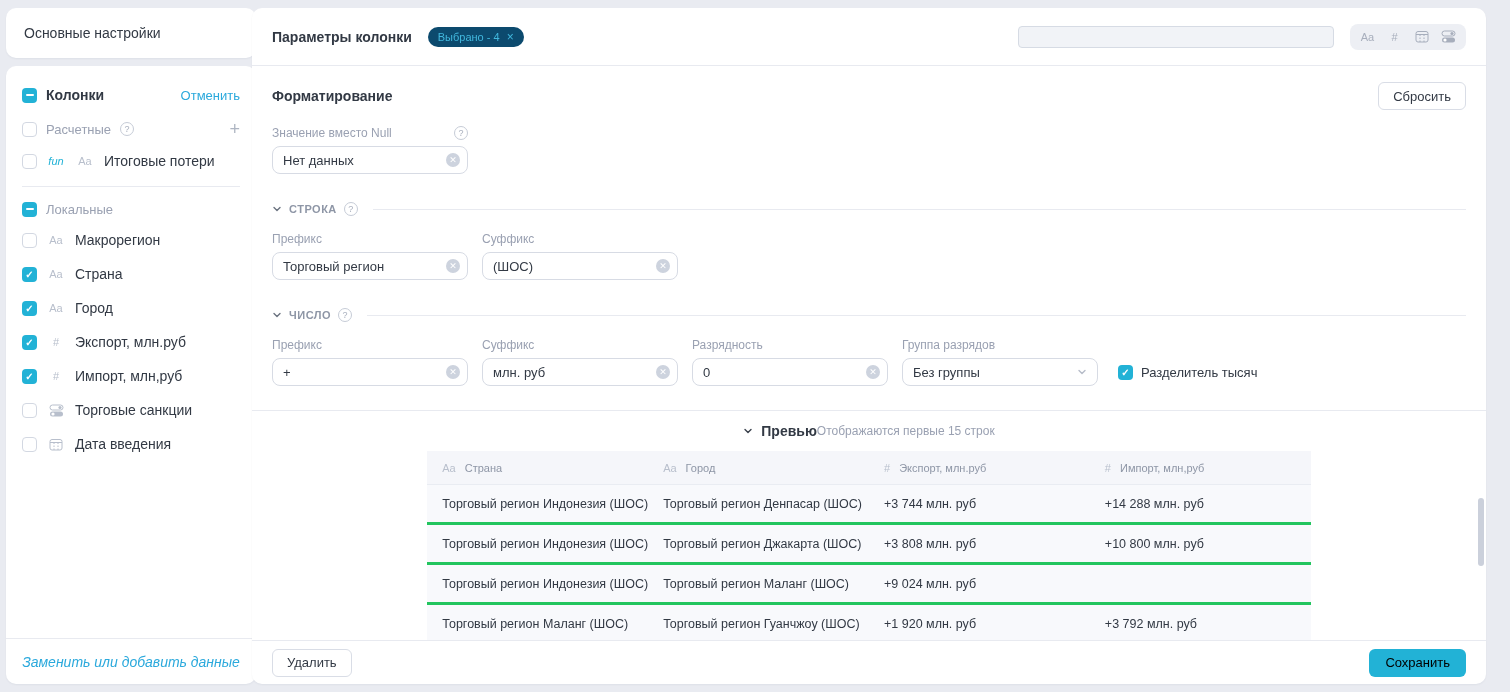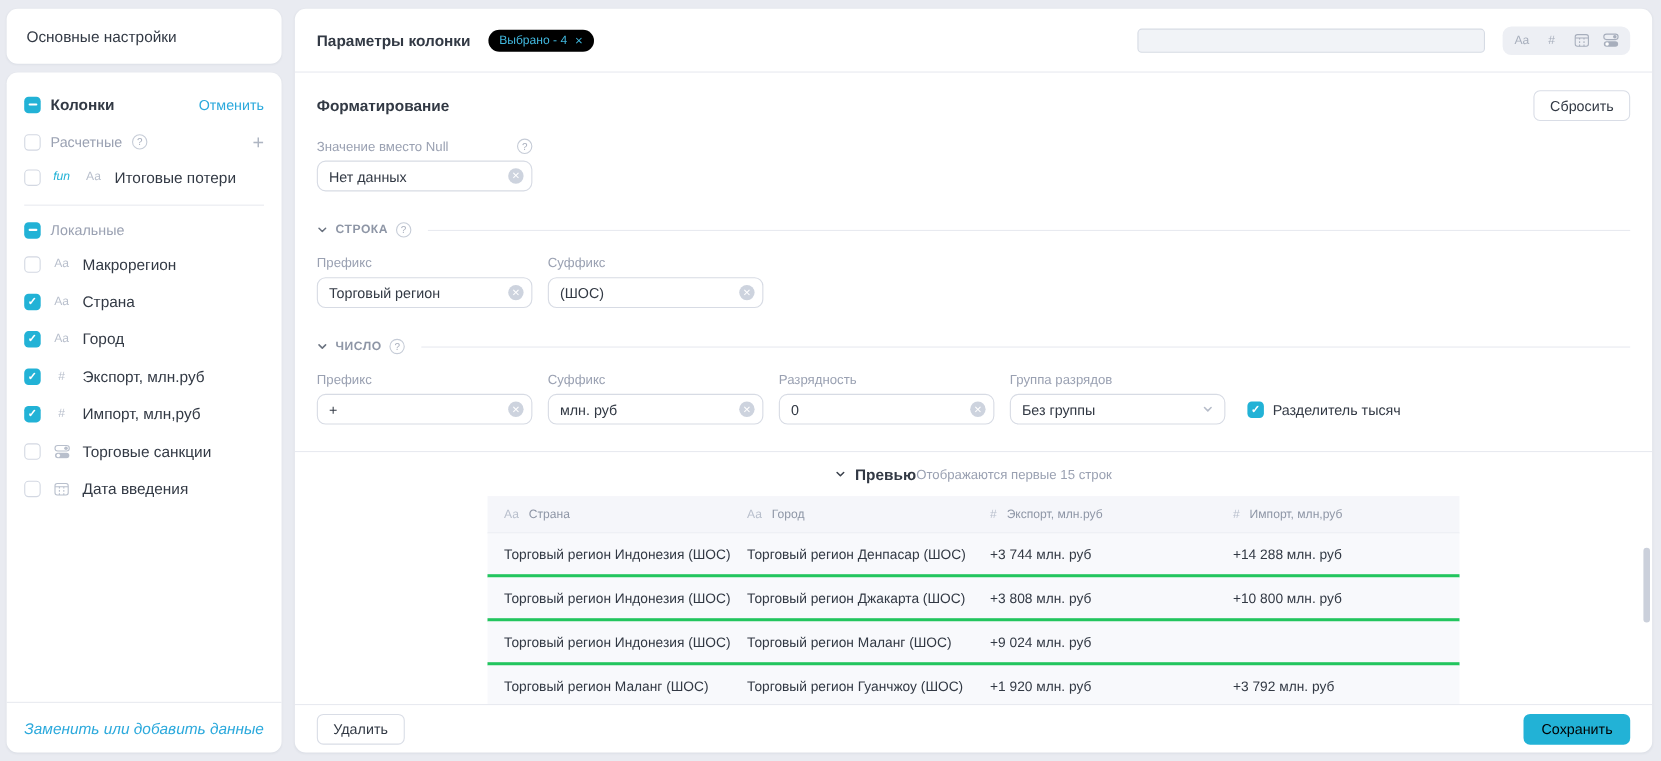--- a/index.html
+++ b/index.html
@@ -45,26 +45,26 @@
   .cb-checked::after{content:"✓";color:#fff;font-size:10px;font-weight:bold;}
   .cb-ind{background:var(--accent);}
   .cb-ind::after{content:"";width:8px;height:2px;background:#fff;border-radius:1px;}
 
   .ticon{width:20px;text-align:center;color:var(--faint);font-size:11px;flex:0 0 auto;}
   .fun-icon{color:var(--accent);font-style:italic;font-size:11px;width:20px;text-align:center;}
   .help{width:14px;height:14px;border:1px solid #c6ccd7;border-radius:50%;color:#a8afbd;
     font-size:9px;display:inline-flex;align-items:center;justify-content:center;flex:0 0 auto;}
 
   
-  #main{position:absolute;left:268px;top:8px;width:1234px;height:676px;
+  #main{position:absolute;left:252px;top:8px;width:1234px;height:676px;
     display:flex;flex-direction:column;}
   .m-header{height:58px;border-bottom:1px solid var(--line);display:flex;
     align-items:center;padding:0 20px;flex:0 0 auto;}
   .m-title{font-size:14px;font-weight:bold;}
-  .badge{margin-left:16px;background:#000000;color:#41b7dd;font-size:11px;
+  .badge{margin-left:16px;background:#0c4a6e;color:#41b7dd;font-size:11px;
     padding:4px 10px;border-radius:11px;display:flex;align-items:center;gap:7px;}
   .badge .x{cursor:pointer;font-size:12px;line-height:1;}
   .search{margin-left:auto;width:316px;height:22px;border:1px solid #d6dbe4;
     border-radius:4px;background:#f1f3f7;outline:none;padding:0 8px;font-size:12px;}
   .type-bar{margin-left:16px;background:#edeff4;border-radius:8px;height:26px;
     display:flex;align-items:center;padding:0 4px;}
   .type-btn{width:27px;height:22px;display:flex;align-items:center;justify-content:center;
     color:#a7aebc;font-size:11px;cursor:pointer;}
 
   .m-body{flex:1;position:relative;overflow:hidden;display:flex;flex-direction:column;}

